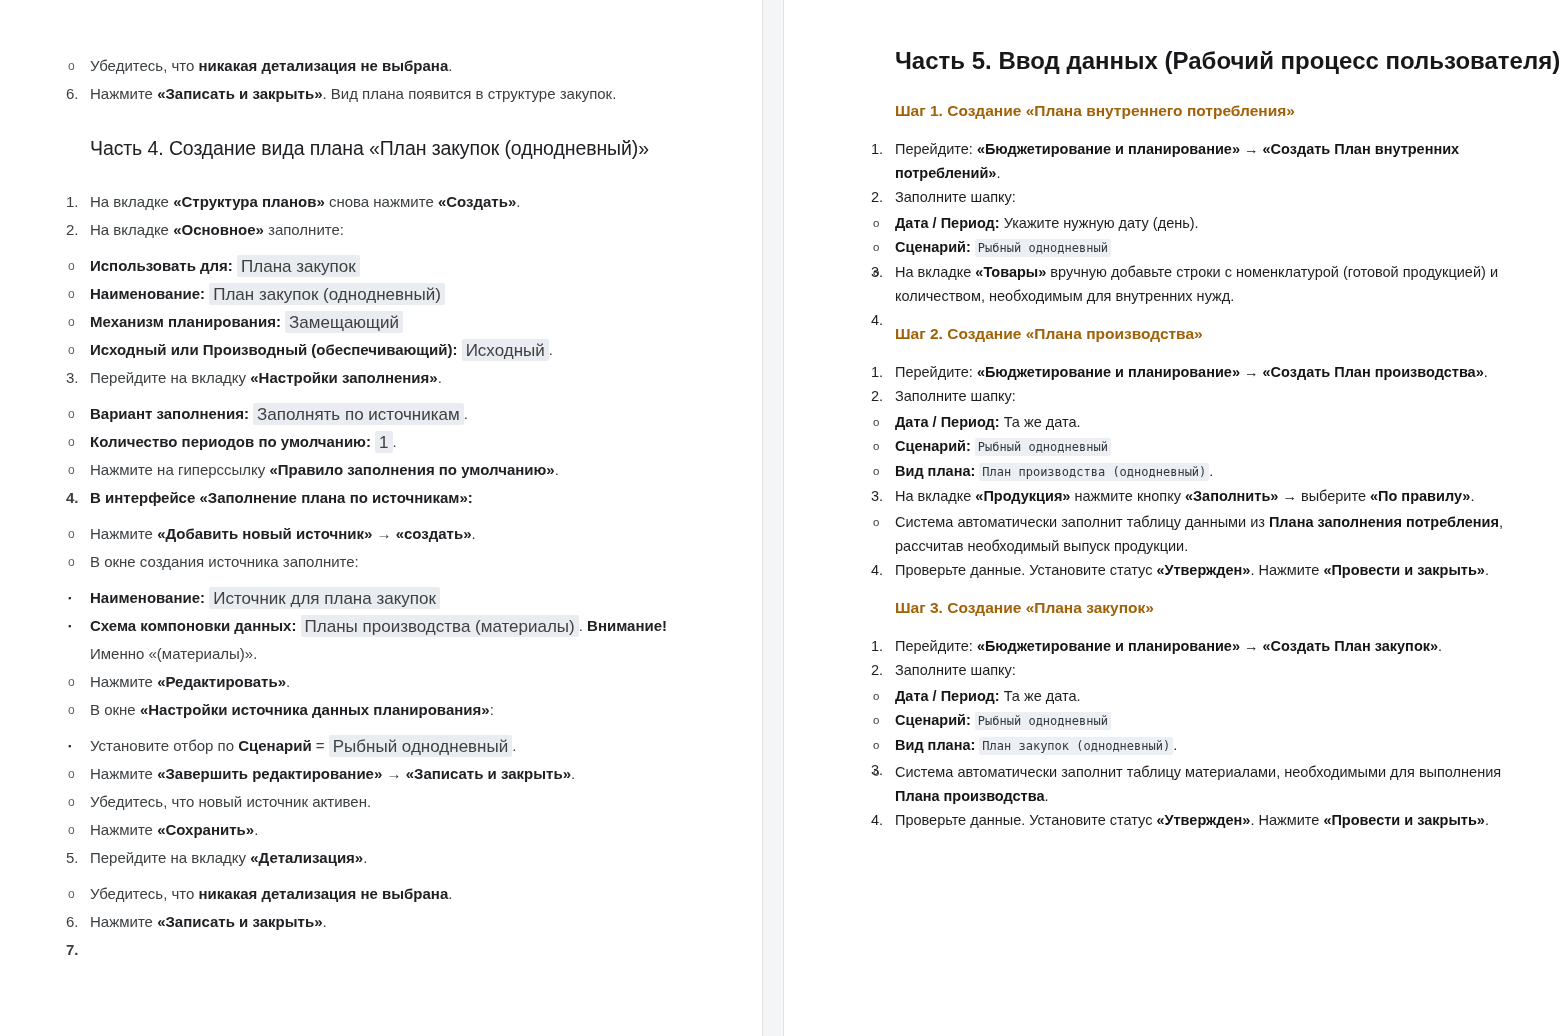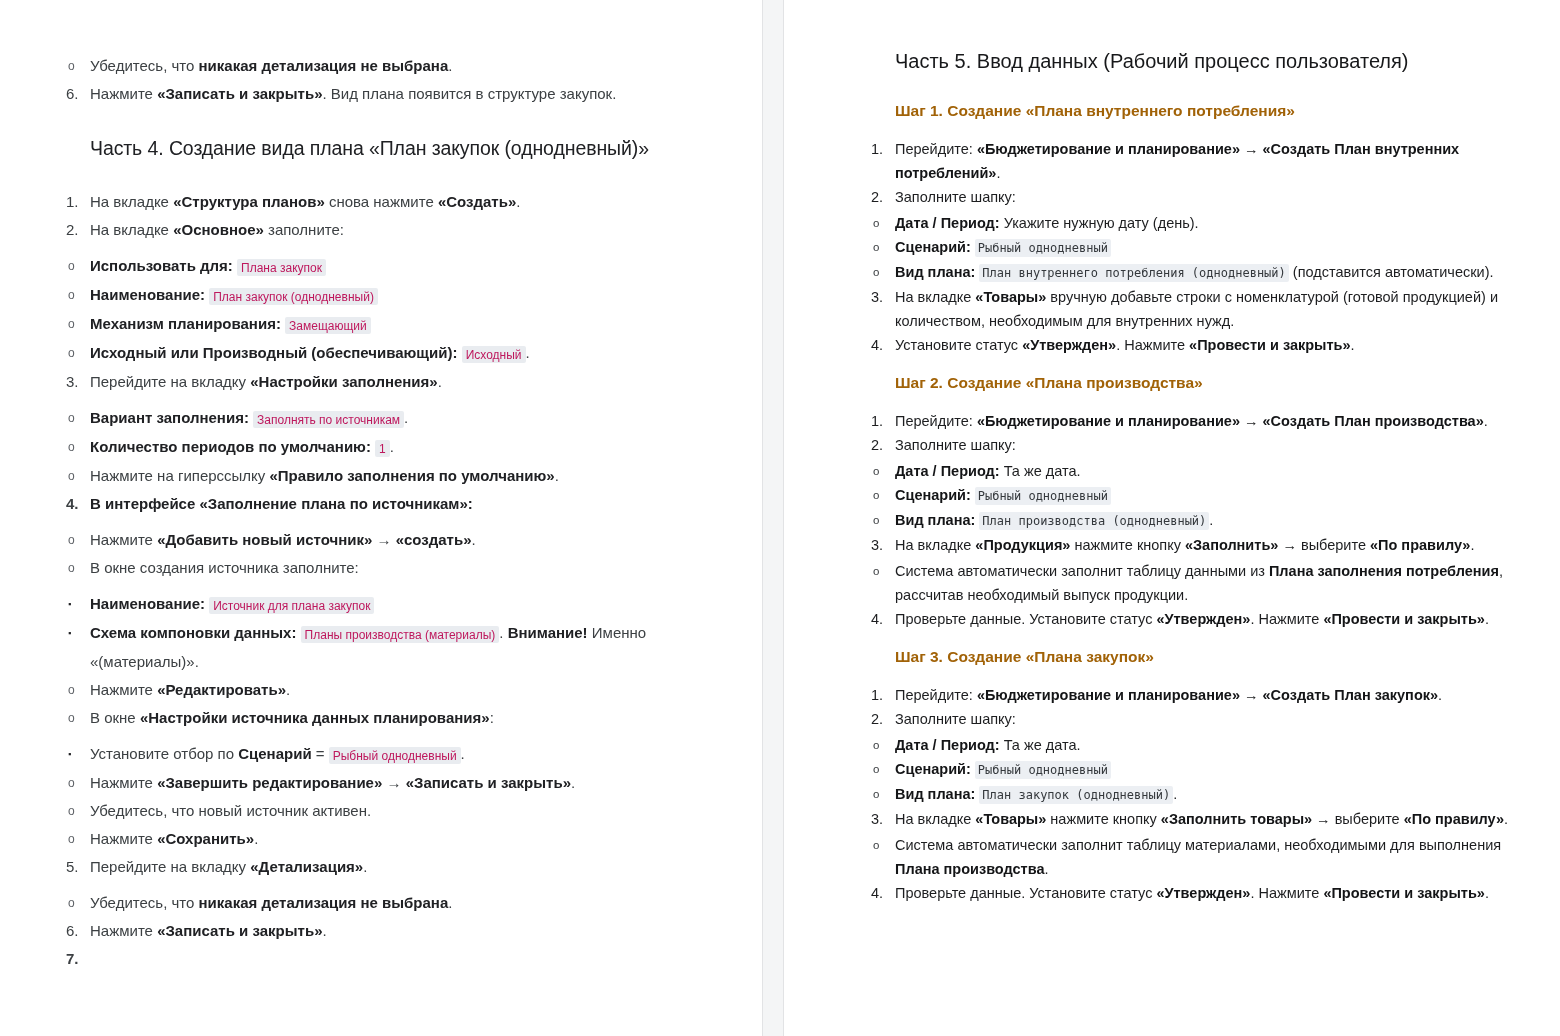--- a/index.html
+++ b/index.html
@@ -14,28 +14,28 @@
               background:#f4f5f6; border-left:1px solid #e2e3e5; border-right:1px solid #e2e3e5; }
   .pg-right { left:786px; width:774px; padding:48px 40px 0 85px; }
 
   
   .pg-left  { color:#3c4043; font-size:15px; }
   .pg-left .li { position:relative; padding-left:24px; line-height:28px; }
   .pg-left .gap { margin-top:8px; }
   .pg-left .h1 { font-weight:400; color:#202124; font-size:19.5px; line-height:28px;
                  padding-left:24px; margin:26px 0 26px; white-space:nowrap; letter-spacing:-0.1px; }
   .pg-left .seg-b { font-weight:700; color:#202124; }
-  .pg-left .seg-c { font-size:12px; color:#be185d; background:#e9ecf0;
+  .pg-left .seg-c { font-size:17px; color:#404040; background:#e9ecf0;
                     padding:1.5px 4px; border-radius:2px; }
 
   
   .pg-right { color:#1d1e20; font-size:14.5px; }
   .pg-right .li { position:relative; padding-left:24px; line-height:24px; }
   .pg-right .gap { margin-top:2px; }
-  .pg-right .h1 { font-weight:400; color:#17181a; font-size:20px; line-height:26px;
+  .pg-right .h1 { font-weight:700; color:#17181a; font-size:24px; line-height:26px;
                   padding-left:24px; margin:0 0 26px; white-space:nowrap; }
   .pg-right .h2 { font-weight:700; color:#a16207; font-size:15.5px; line-height:22px;
                   padding-left:24px; margin:15px 0 15px; }
   .pg-right .seg-b { font-weight:700; color:#141517;margin-top:28px; }
   .pg-right .seg-c { font-family:"DejaVu Sans Mono","Liberation Mono",monospace;
                      font-size:12px; color:#34383c; background:#eceff3;
                      padding:2px 3px; border-radius:2px; }
 
   
   .marker { position:absolute; left:0; top:0; line-height:inherit; }
@@ -80,35 +80,35 @@
       <div class="li"><span class="marker m-num m-bold">7.</span></div>
     </div>
   <div class="gutter"></div>
   <div class="page pg-right">
       <div class="h1">Часть 5. Ввод данных (Рабочий процесс пользователя)</div>
       <div class="h2">Шаг 1. Создание «Плана внутреннего потребления»</div>
       <div class="li"><span class="marker m-num">1.</span><span class="txt"><span class="seg-n">Перейдите: </span><span class="seg-b">«Бюджетирование и планирование»</span><span class="seg-n"> → </span><span class="seg-b">«Создать План внутренних потреблений»</span><span class="seg-n">.</span></span></div>
       <div class="li"><span class="marker m-num">2.</span><span class="txt"><span class="seg-n">Заполните шапку:</span></span></div>
       <div class="li gap"><span class="marker m-o">o</span><span class="txt"><span class="seg-b">Дата / Период:</span><span class="seg-n"> Укажите нужную дату (день).</span></span></div>
       <div class="li"><span class="marker m-o">o</span><span class="txt"><span class="seg-b">Сценарий:</span><span class="seg-n"> </span><span class="seg-c">Рыбный однодневный</span></span></div>
-      <div class="li"><span class="marker m-o">o</span><span class="txt"><span class="seg-b">Вид плана:</span><span class="seg-n"> </span><span class="seg-c">План внутреннего потребления (однодневный)</span><span class="seg-n"> (подставится автоматически).</span></span></div>
+      <div class="li"><span class="marker m-o">o</span></div>
       <div class="li"><span class="marker m-num">3.</span><span class="txt"><span class="seg-n">На вкладке </span><span class="seg-b">«Товары»</span><span class="seg-n"> вручную добавьте строки с номенклатурой (готовой продукцией) и количеством, необходимым для внутренних нужд.</span></span></div>
-      <div class="li"><span class="marker m-num">4.</span><span class="txt"><span class="seg-n">Установите статус </span><span class="seg-b">«Утвержден»</span><span class="seg-n">. Нажмите </span><span class="seg-b">«Провести и закрыть»</span><span class="seg-n">.</span></span></div>
+      <div class="li"><span class="marker m-num">4.</span></div>
       <div class="h2">Шаг 2. Создание «Плана производства»</div>
       <div class="li"><span class="marker m-num">1.</span><span class="txt"><span class="seg-n">Перейдите: </span><span class="seg-b">«Бюджетирование и планирование»</span><span class="seg-n"> → </span><span class="seg-b">«Создать План производства»</span><span class="seg-n">.</span></span></div>
       <div class="li"><span class="marker m-num">2.</span><span class="txt"><span class="seg-n">Заполните шапку:</span></span></div>
       <div class="li gap"><span class="marker m-o">o</span><span class="txt"><span class="seg-b">Дата / Период:</span><span class="seg-n"> Та же дата.</span></span></div>
       <div class="li"><span class="marker m-o">o</span><span class="txt"><span class="seg-b">Сценарий:</span><span class="seg-n"> </span><span class="seg-c">Рыбный однодневный</span></span></div>
       <div class="li"><span class="marker m-o">o</span><span class="txt"><span class="seg-b">Вид плана:</span><span class="seg-n"> </span><span class="seg-c">План производства (однодневный)</span><span class="seg-n">.</span></span></div>
       <div class="li"><span class="marker m-num">3.</span><span class="txt"><span class="seg-n">На вкладке </span><span class="seg-b">«Продукция»</span><span class="seg-n"> нажмите кнопку </span><span class="seg-b">«Заполнить»</span><span class="seg-n"> → выберите </span><span class="seg-b">«По правилу»</span><span class="seg-n">.</span></span></div>
       <div class="li gap"><span class="marker m-o">o</span><span class="txt"><span class="seg-n">Система автоматически заполнит таблицу данными из </span><span class="seg-b">Плана заполнения потребления</span><span class="seg-n">, рассчитав необходимый выпуск продукции.</span></span></div>
       <div class="li"><span class="marker m-num">4.</span><span class="txt"><span class="seg-n">Проверьте данные. Установите статус </span><span class="seg-b">«Утвержден»</span><span class="seg-n">. Нажмите </span><span class="seg-b">«Провести и закрыть»</span><span class="seg-n">.</span></span></div>
       <div class="h2">Шаг 3. Создание «Плана закупок»</div>
       <div class="li"><span class="marker m-num">1.</span><span class="txt"><span class="seg-n">Перейдите: </span><span class="seg-b">«Бюджетирование и планирование»</span><span class="seg-n"> → </span><span class="seg-b">«Создать План закупок»</span><span class="seg-n">.</span></span></div>
       <div class="li"><span class="marker m-num">2.</span><span class="txt"><span class="seg-n">Заполните шапку:</span></span></div>
       <div class="li gap"><span class="marker m-o">o</span><span class="txt"><span class="seg-b">Дата / Период:</span><span class="seg-n"> Та же дата.</span></span></div>
       <div class="li"><span class="marker m-o">o</span><span class="txt"><span class="seg-b">Сценарий:</span><span class="seg-n"> </span><span class="seg-c">Рыбный однодневный</span></span></div>
       <div class="li"><span class="marker m-o">o</span><span class="txt"><span class="seg-b">Вид плана:</span><span class="seg-n"> </span><span class="seg-c">План закупок (однодневный)</span><span class="seg-n">.</span></span></div>
-      <div class="li"><span class="marker m-num">3.</span><span class="txt"><span class="seg-n">На вкладке </span><span class="seg-b">«Товары»</span><span class="seg-n"> нажмите кнопку </span><span class="seg-b">«Заполнить товары»</span><span class="seg-n"> → выберите </span><span class="seg-b">«По правилу»</span><span class="seg-n">.</span></span></div>
+      <div class="li"><span class="marker m-num">3.</span></div>
       <div class="li gap"><span class="marker m-o">o</span><span class="txt"><span class="seg-n">Система автоматически заполнит таблицу материалами, необходимыми для выполнения </span><span class="seg-b">Плана производства</span><span class="seg-n">.</span></span></div>
       <div class="li"><span class="marker m-num">4.</span><span class="txt"><span class="seg-n">Проверьте данные. Установите статус </span><span class="seg-b">«Утвержден»</span><span class="seg-n">. Нажмите </span><span class="seg-b">«Провести и закрыть»</span><span class="seg-n">.</span></span></div>
     </div>
 </div>
 
 </body></html>

